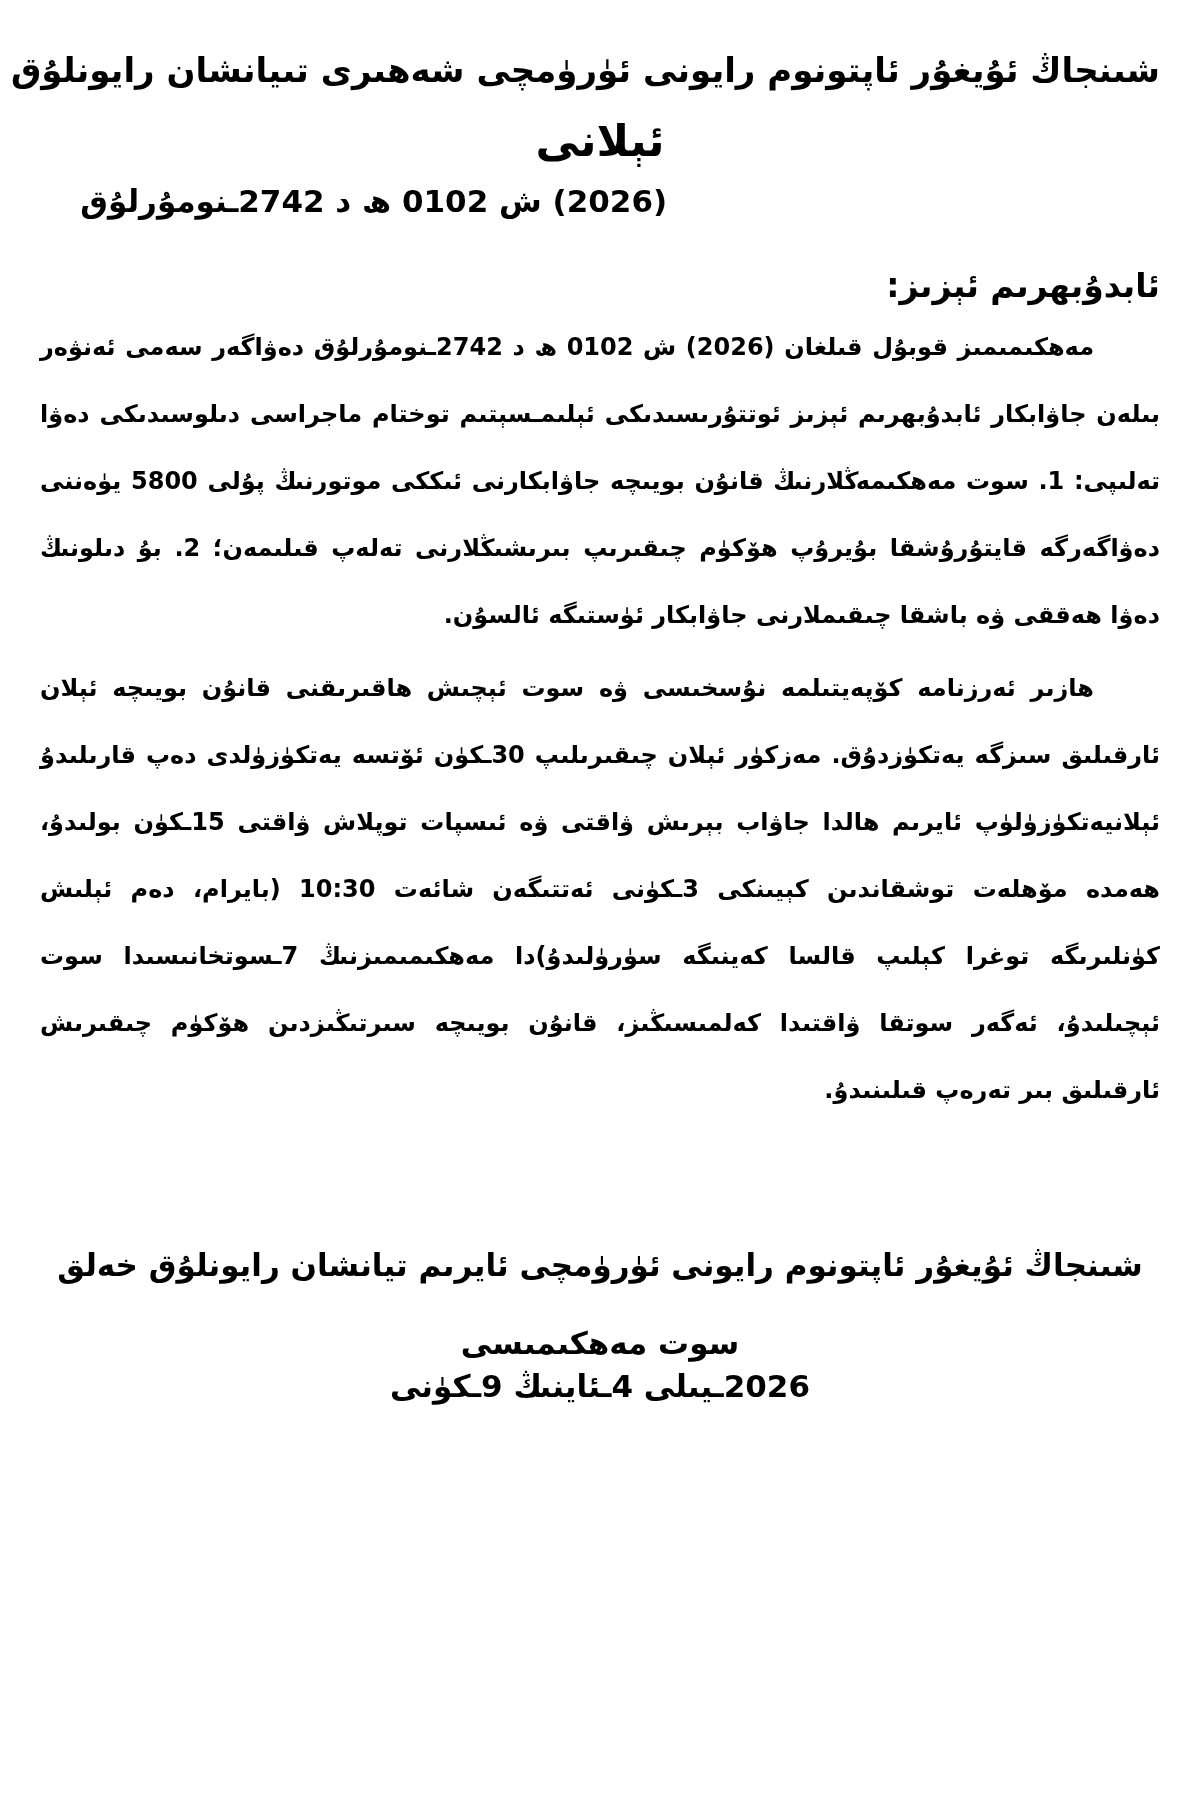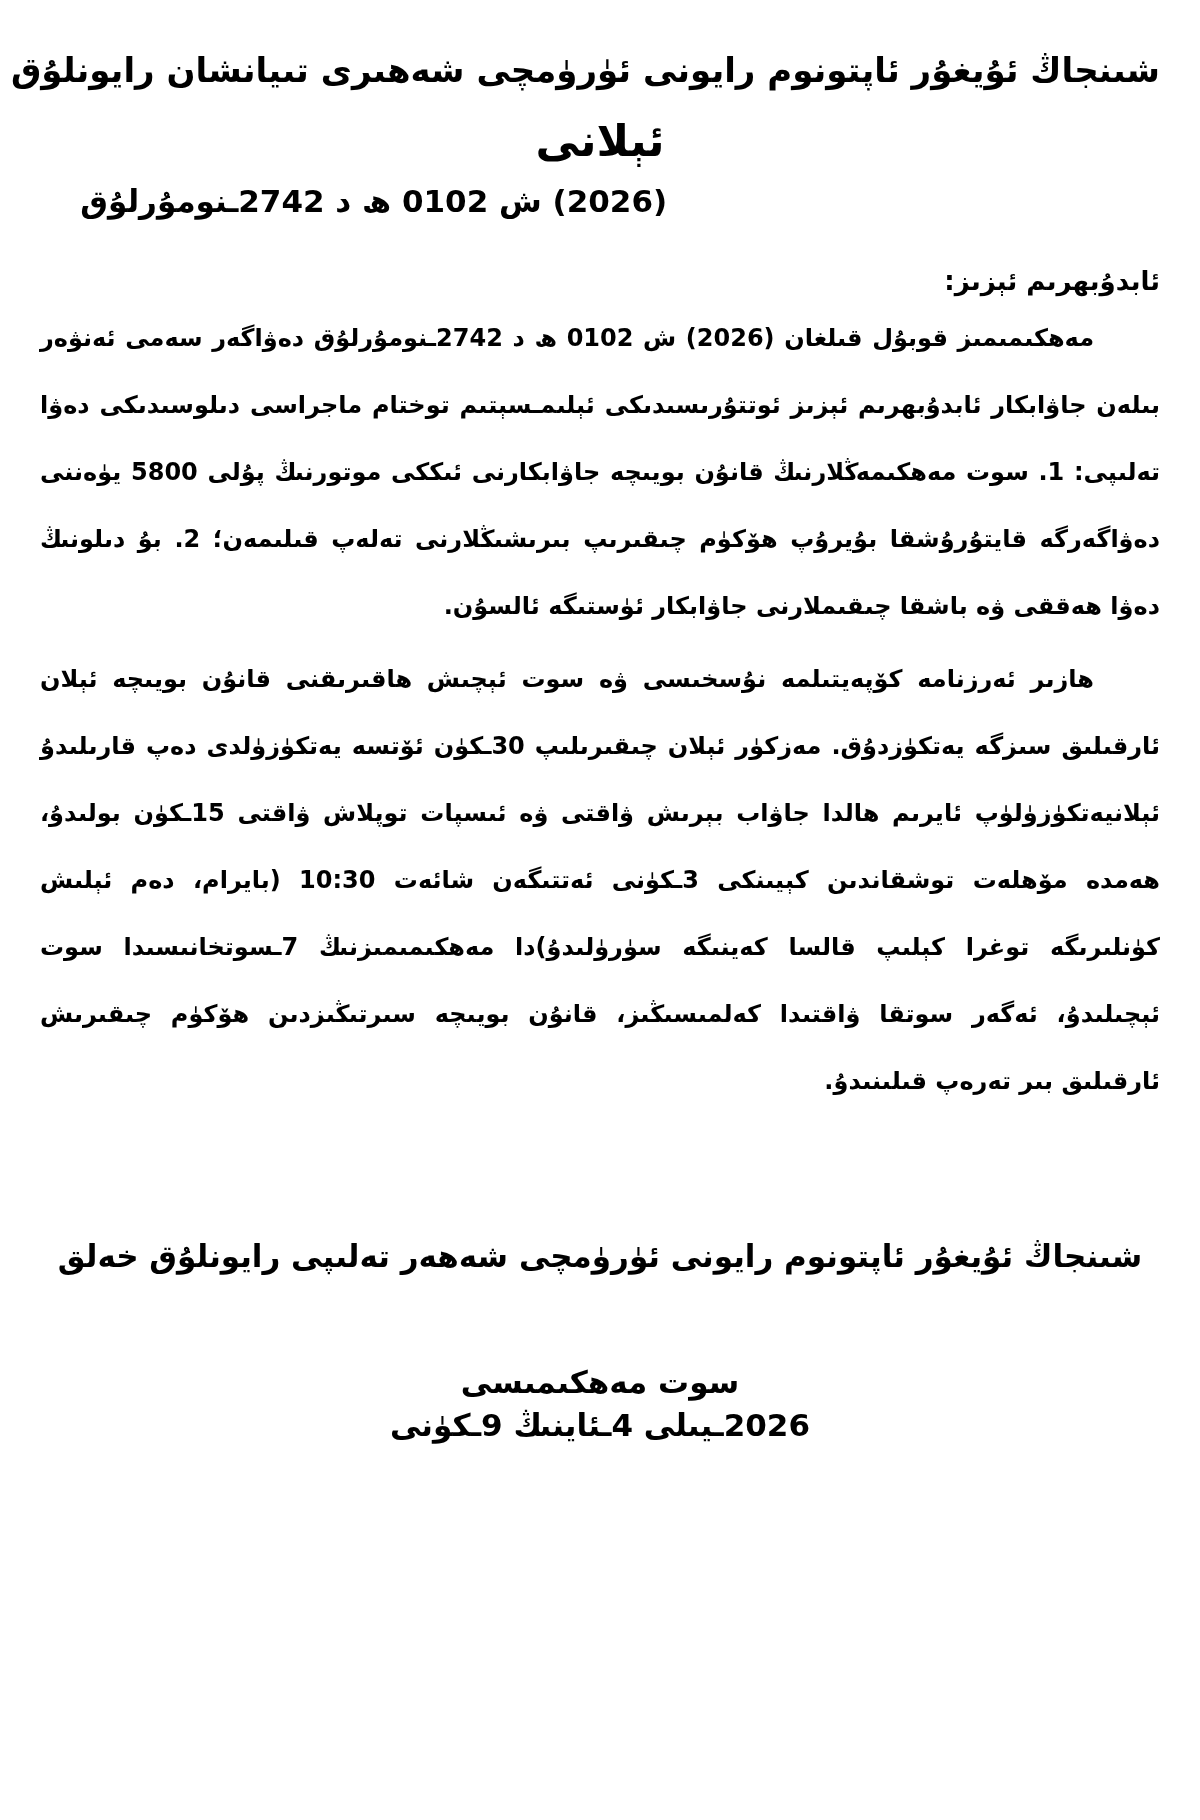--- a/index.html
+++ b/index.html
@@ -37,60 +37,60 @@
     line-height: 1.2;
   }
   .case-number {
     font-size: 31px;
     font-weight: 700;
     width: 56%;
     margin: 12px auto 0 0; 
     line-height: 1.4;
   }
   .addressee {
-    font-size: 26px;
+    font-size: 33px;
     font-weight: 700;
     margin-top: 42px;
     line-height: 1.3;
   }
   .body-para {
     font-size: 24px;
     font-weight: 700;
     line-height: 67px;
     text-align: justify;
     text-justify: inter-word;
     text-indent: 66px;
     margin: 6px 0 0 0;
   }
   .signature {
     margin-top: 120px;
     text-align: center;
     font-weight: 700;
     font-size: 31px;
   }
   .signature .sig-line1 { line-height: 1.4; margin-top: 0; }
-  .signature .sig-line2 { line-height: 1.4; margin-top: 82px; }
+  .signature .sig-line2 { line-height: 1.4; margin-top: 34px; }
   .signature .sig-date  { line-height: 1.4; }
 </style>
 </head>
 <body>
 
 <div class="page">
 
   <div class="doc-title">شىنجاڭ ئۇيغۇر ئاپتونوم رايونى ئۈرۈمچى شەھىرى تىيانشان رايونلۇق خەلق سوت مەھكىمىسىنىڭ</div>
 
   <div class="doc-subtitle">ئېلانى</div>
 
   <div class="case-number">(2026) ش 0102 ھ د 2742ـنومۇرلۇق</div>
 
   <div class="addressee">ئابدۇبھرىم ئېزىز:</div>
 
   <p class="body-para">مەھكىمىمىز قوبۇل قىلغان (2026) ش 0102 ھ د 2742ـنومۇرلۇق دەۋاگەر سەمى ئەنۋەر بىلەن جاۋابكار ئابدۇبھرىم ئېزىز ئوتتۇرىسىدىكى ئېلىمـسېتىم توختام ماجراسى دىلوسىدىكى دەۋا تەلىپى: 1. سوت مەھكىمەڭلارنىڭ قانۇن بويىچە جاۋابكارنى ئىككى موتورنىڭ پۇلى 5800 يۈەننى دەۋاگەرگە قايتۇرۇشقا بۇيرۇپ ھۆكۈم چىقىرىپ بىرىشىڭلارنى تەلەپ قىلىمەن؛ 2. بۇ دىلونىڭ دەۋا ھەققى ۋە باشقا چىقىملارنى جاۋابكار ئۈستىگە ئالسۇن.</p>
 
   <p class="body-para">ھازىر ئەرزنامە كۆپەيتىلمە نۇسخىسى ۋە سوت ئېچىش ھاقىرىقنى قانۇن بويىچە ئېلان ئارقىلىق سىزگە يەتكۈزدۇق. مەزكۈر ئېلان چىقىرىلىپ 30ـكۈن ئۆتسە يەتكۈزۈلدى دەپ قارىلىدۇ ئېلانيەتكۈزۈلۈپ ئايرىم ھالدا جاۋاب بېرىش ۋاقتى ۋە ئىسپات توپلاش ۋاقتى 15ـكۈن بولىدۇ، ھەمدە مۆھلەت توشقاندىن كېيىنكى 3ـكۈنى ئەتتىگەن شائەت 10:30 (بايرام، دەم ئېلىش كۈنلىرىگە توغرا كېلىپ قالسا كەينىگە سۈرۈلىدۇ)دا مەھكىمىمىزنىڭ 7ـسوتخانىسىدا سوت ئېچىلىدۇ، ئەگەر سوتقا ۋاقتىدا كەلمىسىڭىز، قانۇن بويىچە سىرتىڭىزدىن ھۆكۈم چىقىرىش ئارقىلىق بىر تەرەپ قىلىنىدۇ.</p>
 
   <div class="signature">
-    <div class="sig-line1">شىنجاڭ ئۇيغۇر ئاپتونوم رايونى ئۈرۈمچى شەھەر تەلىپى رايونلۇق خەلق</div>
+    <div class="sig-line1">شىنجاڭ ئۇيغۇر ئاپتونوم رايونى ئۈرۈمچى ئايرىم تيانشان رايونلۇق خەلق</div>
     <div class="sig-line2">سوت مەھكىمىسى</div>
     <div class="sig-date">2026ـيىلى 4ـئاينىڭ 9ـكۈنى</div>
   </div>
 
 </div>
 
 </body></html>

